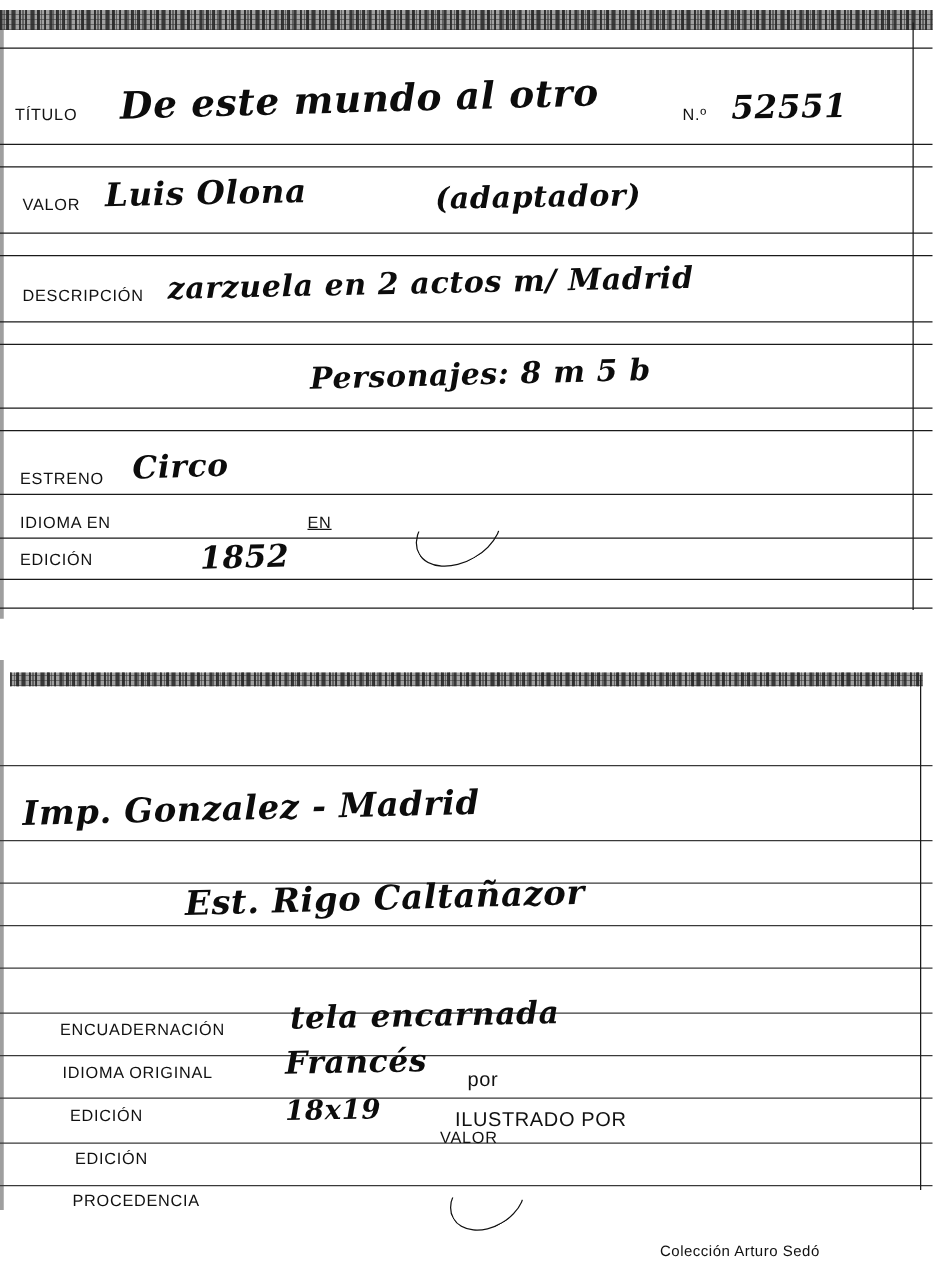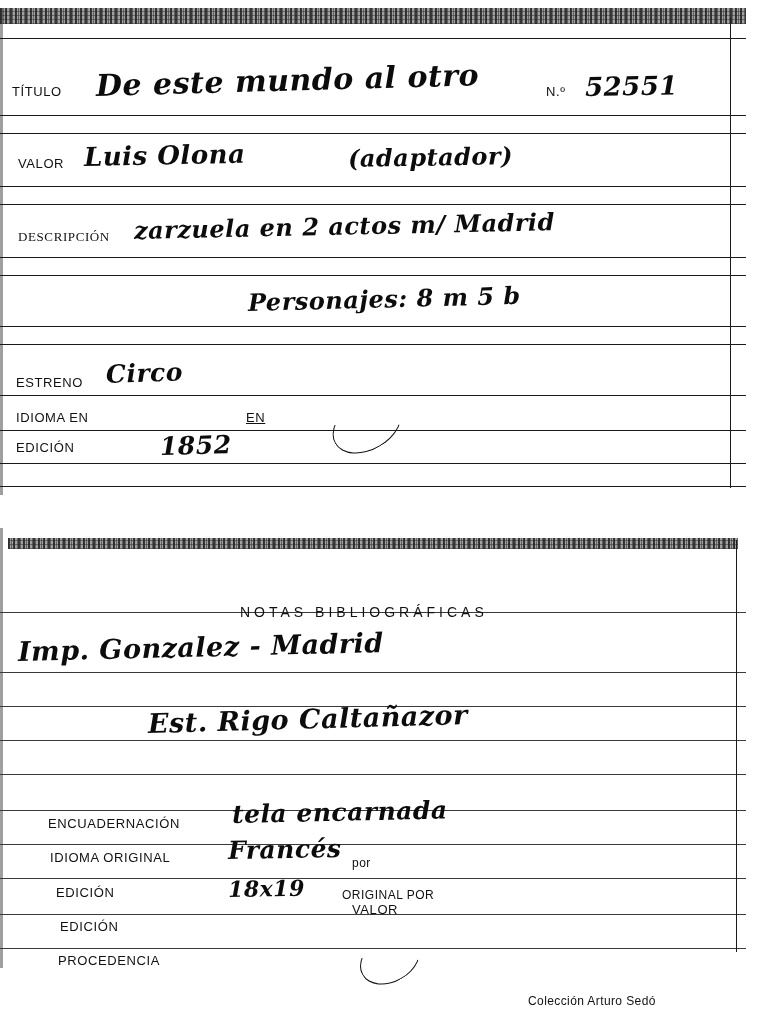--- a/index.html
+++ b/index.html
@@ -54,21 +54,21 @@
     border-left: 1px solid #1a1a1a;
   }
 
   .lbl {
     position: absolute;
     font-size: 13px;
     letter-spacing: .6px;
     color: #111;
     white-space: nowrap;
   }
-  .lbl.sm { font-size: 12px; letter-spacing: .5px; }
+  .lbl.sm { font-size: 16px; letter-spacing: .5px; margin-left: 22px; }
 
   .section-title {
     position: absolute;
     font-size: 14px;
     letter-spacing: 4px;
     color: #111;
     white-space: nowrap;
   }
 
   
@@ -134,21 +134,21 @@
   <div class="rule" style="top:455px;"></div>
   <div class="rule" style="top:478px;"></div>
 
   <div class="vline" style="left:730px; top:10px; height:470px;"></div>
 
   <div class="lbl" style="left:12px; top:76px;">TÍTULO</div>
   <div class="lbl" style="left:546px; top:76px;">N.º</div>
 
   <div class="lbl" style="left:18px; top:148px;">VALOR</div>
 
-  <div class="lbl" style="left:18px; top:221px;font-family:Liberation Serif, serif;">DESCRIPCIÓN</div>
+  <div class="lbl" style="left:18px; top:221px;">DESCRIPCIÓN</div>
 
   <div class="lbl" style="left:16px; top:367px;">ESTRENO</div>
 
   <div class="lbl" style="left:16px; top:402px;">IDIOMA EN</div>
   <div class="lbl" style="left:246px; top:402px;text-decoration:underline;">EN</div>
 
   <div class="lbl" style="left:16px; top:432px;">EDICIÓN</div>
 
   <div class="hand ink" style="left:96px; top:60px; font-size:30px; transform:rotate(-1.6deg);">De este mundo al otro</div>
 
@@ -180,29 +180,28 @@
   <div class="rule light" style="top:212px;"></div>
   <div class="rule light" style="top:246px;"></div>
   <div class="rule light" style="top:282px;"></div>
   <div class="rule light" style="top:316px;"></div>
   <div class="rule light" style="top:350px;"></div>
   <div class="rule light" style="top:386px;"></div>
   <div class="rule light" style="top:420px;"></div>
 
   <div class="vline" style="left:736px; top:12px; height:412px;"></div>
 
-  <div class="section-title" style="left:240px; top:76px;">NOTAS BIBLIOGRÁFICAS</div>
 
   <div class="lbl" style="left:48px; top:288px;">ENCUADERNACIÓN</div>
 
   <div class="lbl" style="left:50px; top:322px;">IDIOMA ORIGINAL</div>
   <div class="lbl sm" style="left:352px; top:328px;">por</div>
 
   <div class="lbl" style="left:56px; top:357px;">EDICIÓN</div>
-  <div class="lbl sm" style="left:342px; top:360px;">ORIGINAL POR</div>
+  <div class="lbl sm" style="left:342px; top:360px;">ILUSTRADO POR</div>
 
   <div class="lbl" style="left:60px; top:391px;">EDICIÓN</div>
   <div class="lbl" style="left:352px; top:374px;">VALOR</div>
 
   <div class="lbl" style="left:58px; top:425px;">PROCEDENCIA</div>
 
   <div class="hand ink" style="left:18px; top:108px; font-size:27px; transform:rotate(-1.4deg);">Imp. Gonzalez - Madrid</div>
 
   <div class="hand ink" style="left:148px; top:180px; font-size:27px; transform:rotate(-1.6deg);">Est. Rigo Caltañazor</div>
 

